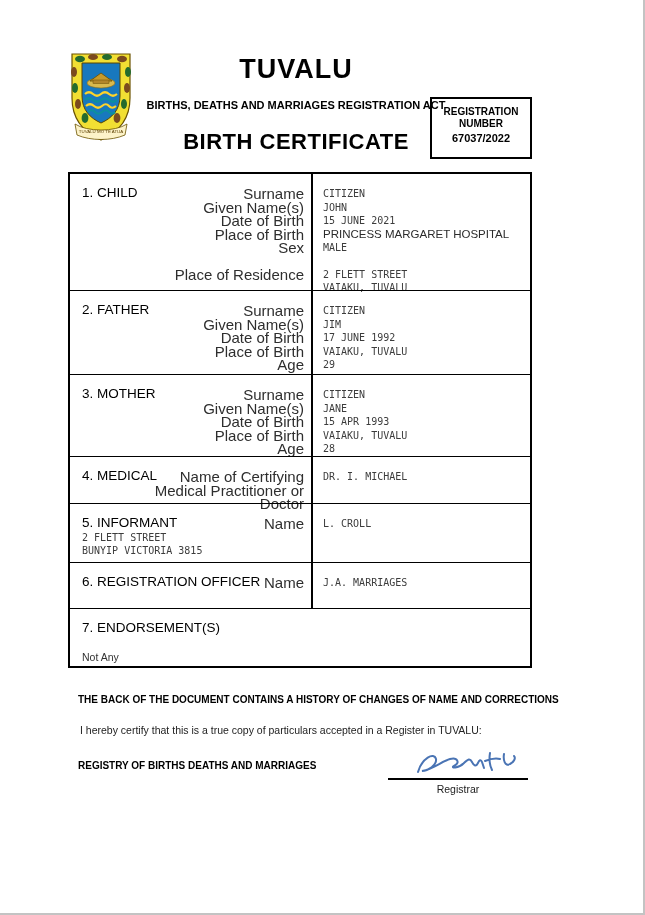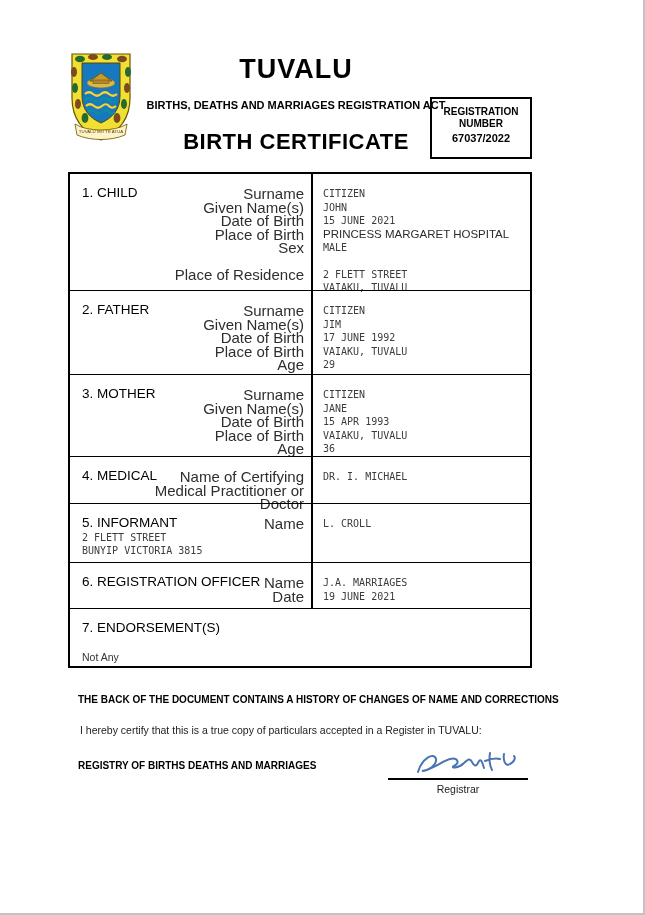--- a/index.html
+++ b/index.html
@@ -177,21 +177,21 @@
         <div class="row">
           <span class="lbl">Date of Birth</span>
           <span class="val mono">15 APR 1993</span>
         </div>
         <div class="row">
           <span class="lbl">Place of Birth</span>
           <span class="val mono">VAIAKU, TUVALU</span>
         </div>
         <div class="row">
           <span class="lbl">Age</span>
-          <span class="val mono">36</span>
+          <span class="val mono">28</span>
         </div>
       </div>
   </div>
 
   <div class="section s4 sec-medical">
     <div class="sec-title">4. MEDICAL</div>
     <div class="rows">
         <div class="row">
           <span class="lbl">Name of Certifying Medical Practitioner or Doctor</span>
           <span class="val mono">DR. I. MICHAEL</span>
@@ -212,24 +212,20 @@
         </div>
       </div>
   </div>
 
   <div class="section s6 sec-registration-officer">
     <div class="sec-title">6. REGISTRATION OFFICER</div>
     <div class="rows">
         <div class="row">
           <span class="lbl">Name</span>
           <span class="val mono">J.A. MARRIAGES</span>
-        </div>
-        <div class="row">
-          <span class="lbl">Date</span>
-          <span class="val mono">19 JUNE 2021</span>
         </div>
       </div>
   </div>
 
   <div class="section s7 sec-endorsements">
     <div class="sec-title">7. ENDORSEMENT(S)</div>
     <div class="rows">
         <div class="row full"><span class="val sans">Not Any</span></div>
       </div>
   </div>

